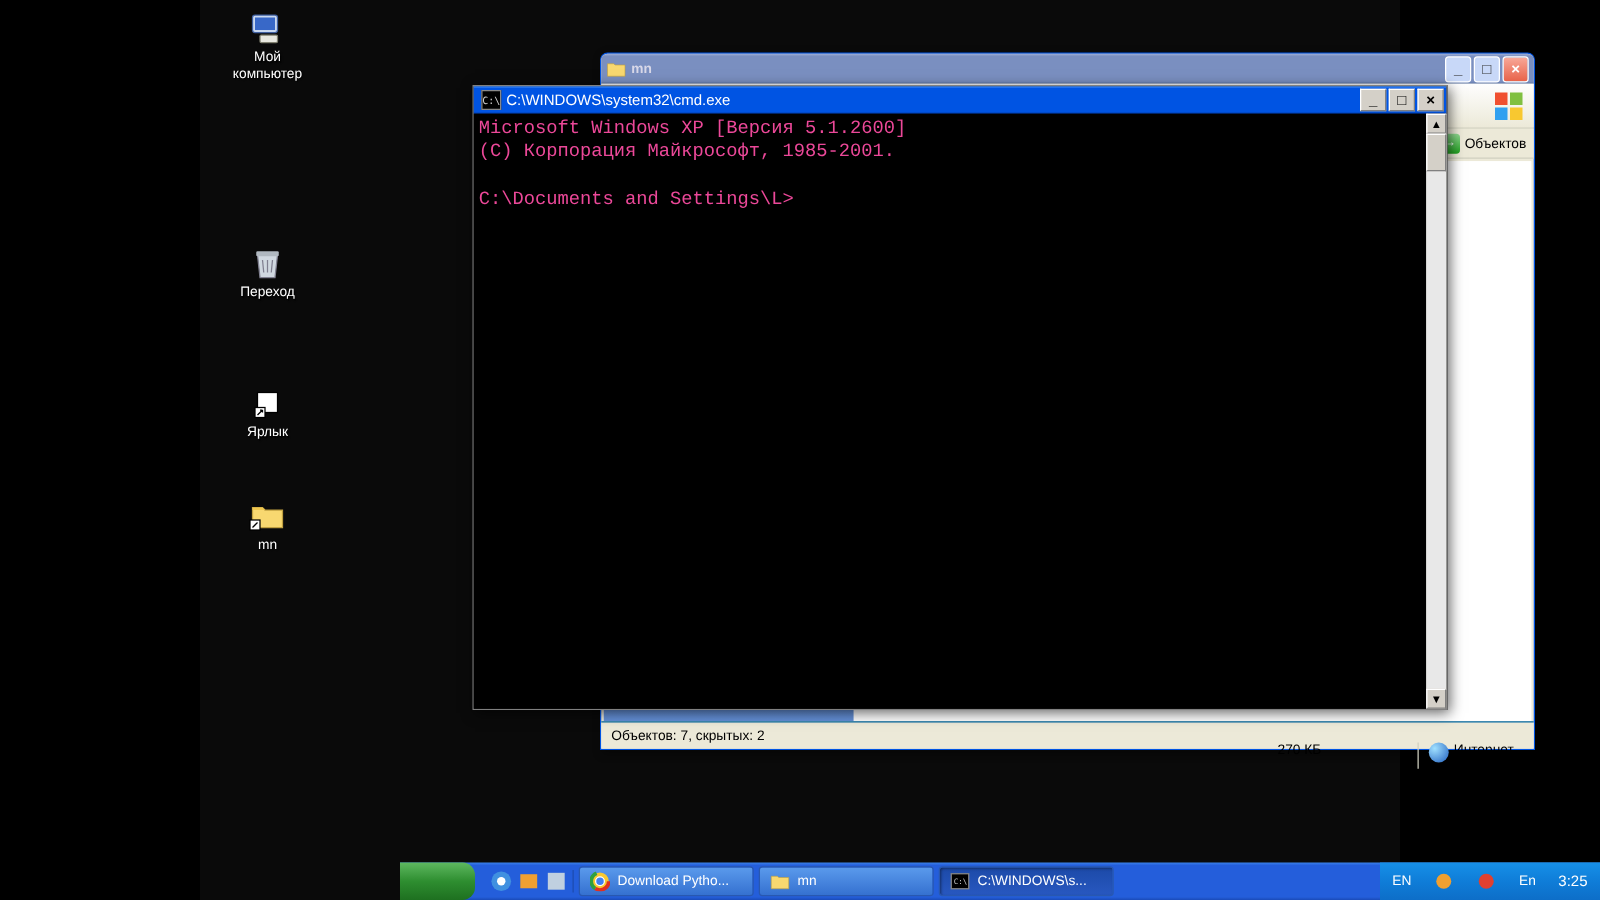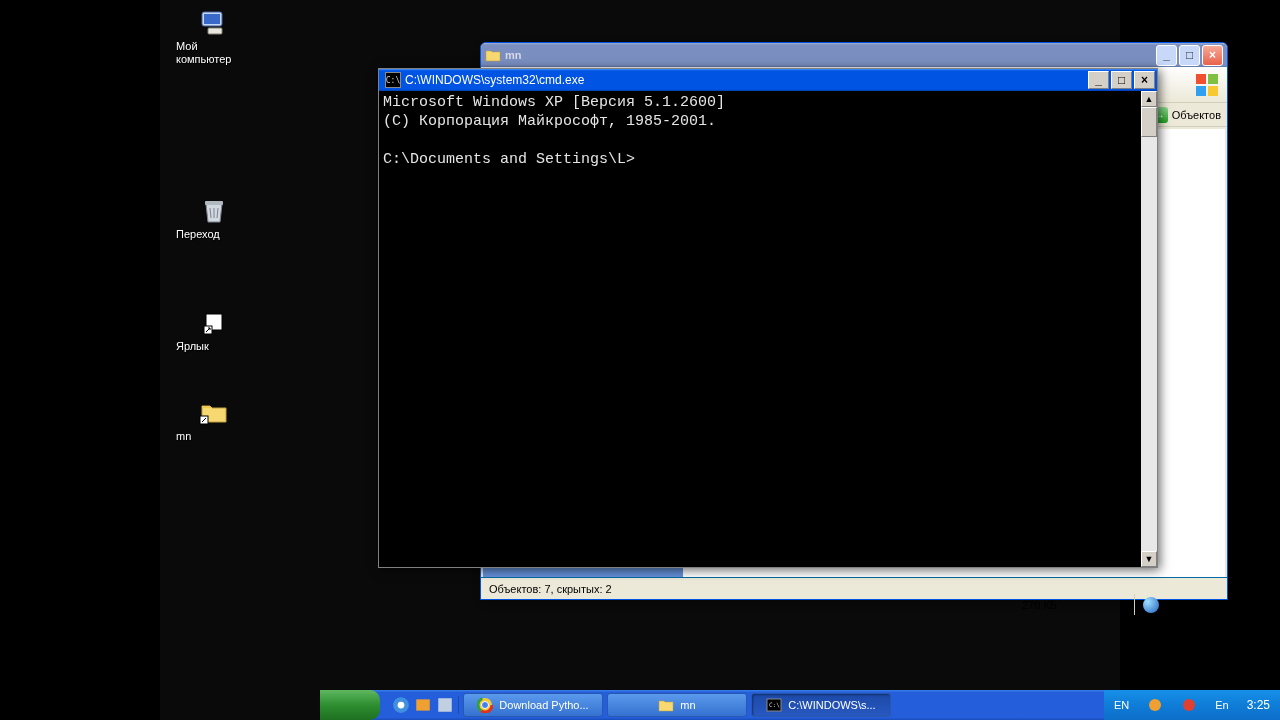--- a/index.html
+++ b/index.html
@@ -2,21 +2,21 @@
 <html><head>
 <meta charset="utf-8">
 <style>
   * { box-sizing: border-box; }
   body { margin: 0; padding: 0; width: 1280px; height: 720px; background: #000; font-family: Tahoma, sans-serif; font-size: 11px; overflow: hidden; position: relative; }
   
   
   .desktop { position: absolute; left: 160px; top: 0; width: 960px; height: 720px; background: #0a0a0a; }
   
   
-  .desktop-icon { position: absolute; width: 76px; color: #fff; cursor: pointer; }
+  .desktop-icon { position: absolute; width: 76px; text-align: center; color: #fff; cursor: pointer; }
   .desktop-icon .icon-img { width: 32px; height: 32px; margin: 0 auto 2px; display:flex; align-items:center; justify-content:center; }
   .desktop-icon .icon-label { font-size: 11px; text-shadow: 1px 1px 1px #000; line-height: 13px; }
   
   
   .explorer-window { position: absolute; left: 320px; top: 42px; width: 748px; height: 558px; background: #ece9d8; border: 1px solid #0054e3; border-radius: 6px 6px 0 0; box-shadow: 2px 2px 8px rgba(0,0,0,0.4); }
   .explorer-titlebar { height: 24px; background: linear-gradient(to bottom, #4a95ff 0%, #0054e3 8%, #0054e3 92%, #003fb0 100%); border-radius: 5px 5px 0 0; display:flex; align-items:center; padding: 0 4px; color:#fff; font-weight:bold; }
   .explorer-titlebar.inactive { background: linear-gradient(to bottom, #a0b0d8 0%, #7a8fc0 8%, #7a8fc0 92%, #6078a8 100%); color:#d8d8e8;}
   .titlebar-icon { width:16px; height:16px; margin-right:4px; }
   .titlebar-spacer { flex:1; }
   .titlebar-btn { width:21px; height:21px; margin-left:2px; background:#c8d8f8; border:1px solid #fff; border-radius:3px; display:flex; align-items:center; justify-content:center; font-family: 'Segoe UI', sans-serif; font-size:12px; cursor:pointer; color:#333;}
@@ -29,40 +29,40 @@
   .go-btn { display:flex; align-items:center; gap:4px; color:#000; cursor:pointer;}
   .go-arrow { width:16px; height:16px; background: linear-gradient(to bottom, #8fd98f, #20a020); border-radius:3px; display:flex; align-items:center; justify-content:center; color:#fff; font-size:10px;}
   
   .explorer-body { position:absolute; top:86px; left:2px; right:2px; bottom:22px; background:#fff; display:flex;}
   .explorer-sidebar { width:200px; background: linear-gradient(to bottom, #7aa6e8, #6490d8); }
   .explorer-main { flex:1; background:#fff; padding:6px; overflow:hidden;}
   .file-item { padding: 1px 2px; color:#000; white-space:nowrap; }
   
   .explorer-status { position:absolute; bottom:0; left:0; right:0; height:22px; background:#ece9d8; border-top:1px solid #0369a1; display:flex; align-items:center; padding: 0 8px; color:#000;}
   .status-sep { flex:1; }
-  .status-zone { display:flex; align-items:center; gap:4px; border-left: 1px solid #d0d0c0; padding:0 8px; height:100%;margin-top:32px;}
+  .status-zone { display:flex; align-items:flex-start; gap:4px; border-left: 1px solid #d0d0c0; padding:0 8px; height:100%;margin-top:32px;}
   .globe-icon { width:16px; height:16px; border-radius:50%; background: radial-gradient(circle at 30% 30%, #a0e0ff, #2060c0); }
 
   
   .cmd-window { position: absolute; left: 218px; top: 68px; width: 780px; height: 500px; background:#000; border:1px solid #808080; box-shadow: 2px 2px 10px rgba(0,0,0,0.6);}
   .cmd-titlebar { height:22px; background: linear-gradient(to bottom, #4a95ff 0%, #0054e3 8%, #0054e3 92%, #003fb0 100%); display:flex; align-items:center; padding: 0 2px; color:#fff; font-size:12px;}
   .cmd-titlebar .ticon { width:16px; height:16px; margin: 0 4px; background:#000; border:1px solid #888; font-size:8px; color:#ccc; display:flex; align-items:center; justify-content:center; font-family:monospace;}
   .cmd-ctrl { width:21px; height:18px; background:#d4d0c8; border:1px solid #fff; border-right-color:#808080; border-bottom-color:#808080; margin-left:2px; display:flex; align-items:center; justify-content:center; font-family:sans-serif; font-size:12px; font-weight:bold; color:#000; cursor:pointer;}
-  .cmd-body { position:absolute; top:22px; bottom:0; left:0; right:16px; background:#000; color:#e5e5e5; font-family: 'Lucida Console', 'Courier New', monospace; font-size:15px; line-height:19px; padding: 2px 4px; white-space:pre;}
+  .cmd-body { position:absolute; top:22px; bottom:0; left:0; right:16px; background:#000; color:#ec4899; font-family: 'Lucida Console', 'Courier New', monospace; font-size:15px; line-height:19px; padding: 2px 4px; white-space:pre;}
   .cmd-scroll { position:absolute; top:22px; right:0; bottom:0; width:16px; background:#d4d0c8; display:flex; flex-direction:column;}
   .scroll-btn { height:16px; background:#d4d0c8; border:1px solid #fff; border-right-color:#808080; border-bottom-color:#808080; display:flex; align-items:center; justify-content:center; font-size:9px; color:#000;}
   .scroll-track { flex:1; background:#e8e8e8;}
   .scroll-thumb { height:30px; background:#d4d0c8; border:1px solid #fff; border-right-color:#808080; border-bottom-color:#808080;}
   
   
   .taskbar { position:absolute; left:160px; bottom:0; width:960px; height:30px; background: linear-gradient(to bottom, #3a81e8 0%, #245edb 8%, #245edb 92%, #1a4bb8 100%); display:flex; align-items:center;}
   .start-btn { width:60px; height:30px; background: linear-gradient(to bottom, #5eb860 0%, #2e8e30 50%, #1e7020 100%); border-radius: 0 10px 10px 0; margin-right:8px;}
   .quicklaunch { display:flex; gap:4px; padding: 0 4px; border-right: 1px solid rgba(0,0,0,0.2);}
   .ql-item { width:18px; height:18px; cursor:pointer;}
-  .task-item { height:24px; background: linear-gradient(to bottom, #5a9aec, #3571d0); border:1px solid #2858b0; border-radius:3px; margin-left:4px; display:flex; align-items:center; padding: 0 8px; color:#fff; gap:6px; cursor:pointer; min-width:140px; max-width:170px;justify-content:center;}
+  .task-item { height:24px; background: linear-gradient(to bottom, #5a9aec, #3571d0); border:1px solid #2858b0; border-radius:3px; margin-left:4px; display:flex; align-items:center; padding: 0 8px; color:#fff; gap:6px; cursor:pointer; min-width:140px; max-width:170px;}
   .task-item.active { background: linear-gradient(to bottom, #1c4aa8, #2858c0); box-shadow: inset 1px 1px 2px rgba(0,0,0,0.4);}
   .task-icon-sm { width:16px; height:16px; flex-shrink:0;}
   .task-label { white-space:nowrap; overflow:hidden; text-overflow:ellipsis;}
   .taskbar-spacer { flex:1; }
   .tray { height:30px; background: linear-gradient(to bottom, #1690e8 0%, #0f7dd8 50%, #0d6ec8 100%); display:flex; align-items:center; padding: 0 10px; gap:18px; color:#fff;}
   .tray-icon { width:16px; height:16px;}
   .clock { font-size:12px;}
   
   
   .svg-icon { width:100%; height:100%; }

